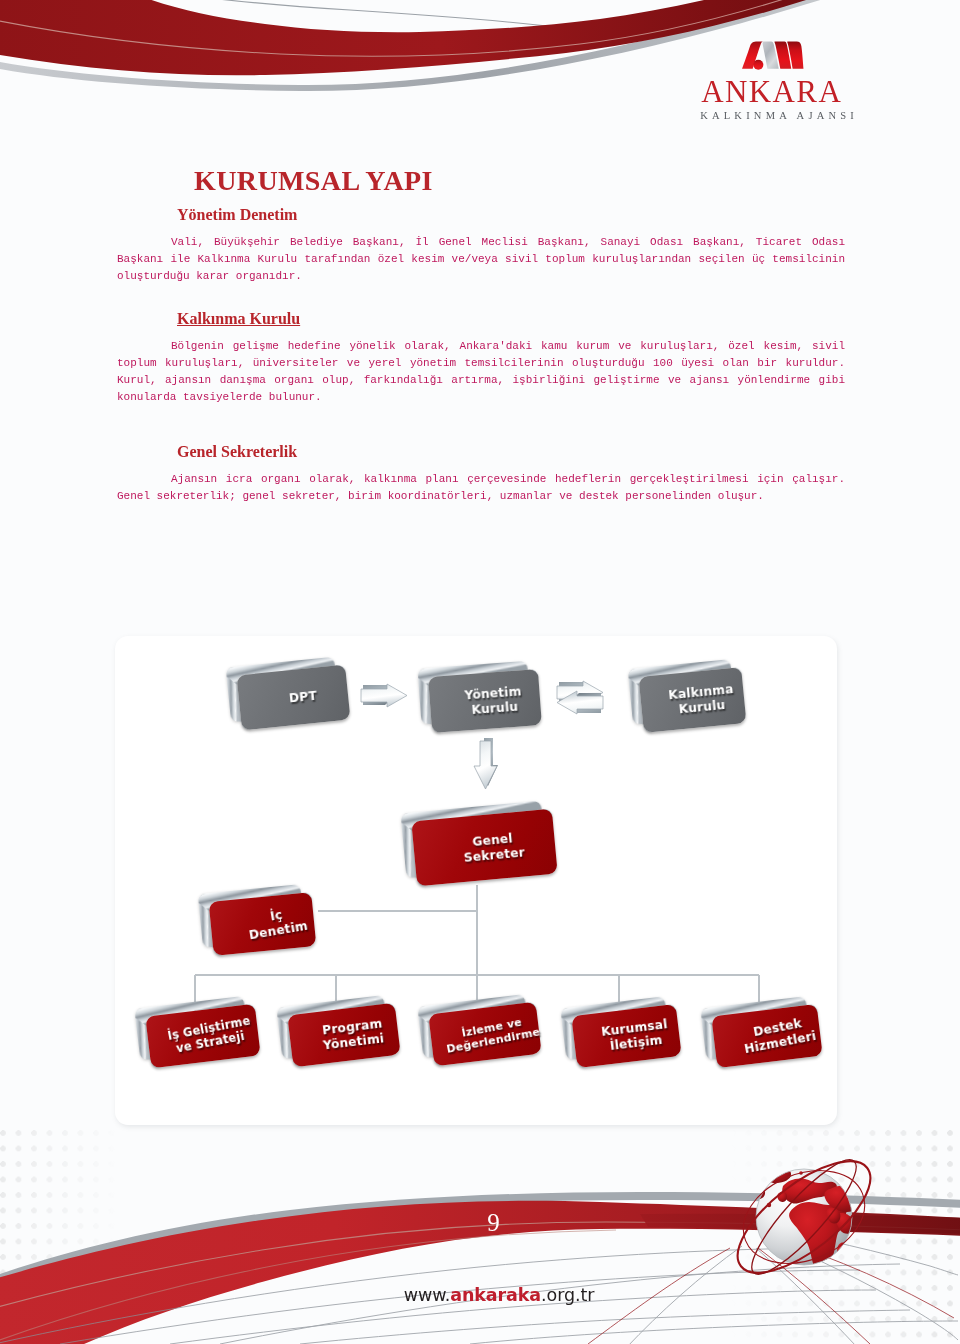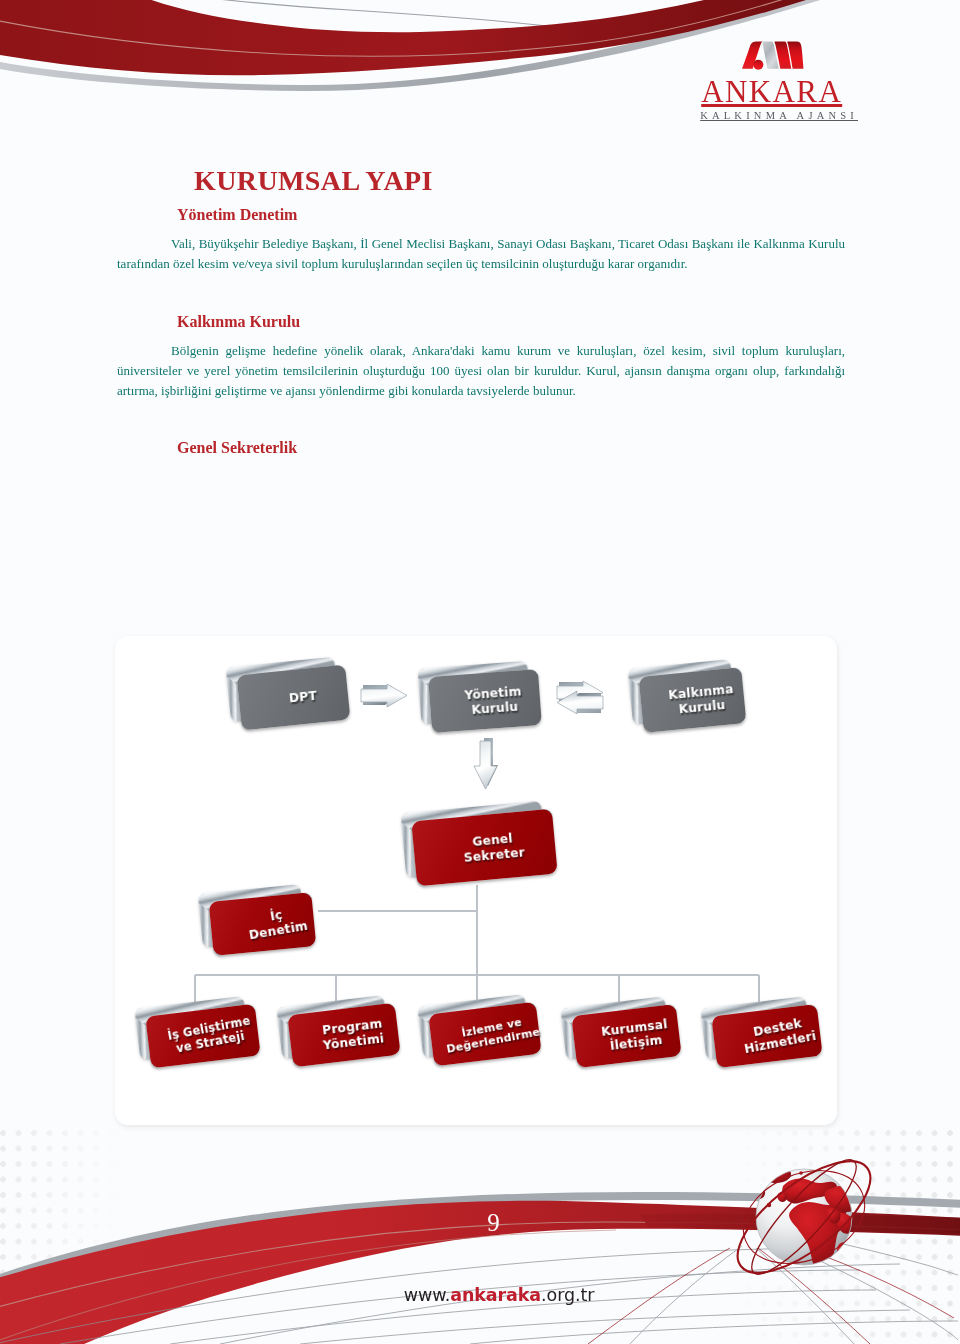--- a/index.html
+++ b/index.html
@@ -5,21 +5,21 @@
   * { box-sizing: border-box; }
   html, body { margin:0; padding:0; }
   body {
     width:960px; height:1344px; overflow:hidden; position:relative;
     background:#fbfcfd;
     font-family:"Liberation Serif", serif;
   }
   .page { position:absolute; inset:0; overflow:hidden; }
   .topdeco { position:absolute; left:0; top:0; }
   .logo { position:absolute; left:696px; top:40px; width:150px; }
-  .logoname, .logotag { white-space:nowrap;text-decoration:underline; }
+  .logoname, .logotag { white-space:nowrap; }
   .logomark { display:block; margin:0 auto 0 41px; }
   .logoname { font-family:"Liberation Serif", serif; font-size:31px; color:#c22026;
     letter-spacing:1.4px; text-align:center; margin-top:5px; line-height:1;
     text-indent:1.4px; -webkit-font-smoothing:antialiased; }
   .logotag { margin-top:1px; font-family:"Liberation Serif", serif; font-size:10.5px; color:#585c61;
     letter-spacing:4.2px; text-align:center; margin-top:4px; line-height:1;
     text-indent:4.2px; -webkit-font-smoothing:antialiased; }
 
 
   
@@ -79,24 +79,24 @@
   .u3 .face { font-size:11.0px; padding-left:14px; }
   .u1 .face { font-size:11.4px; padding-left:14px; }
   .u4 { left:459px; top:374px; width:105px; }
   .u5 { left:599px; top:374px; width:106px; }
   .pagetitle { position:absolute; left:178px; top:151px; margin:16px;
     font-family:"Liberation Serif", serif; font-weight:bold; font-size:28px;
     color:#b8252b; letter-spacing:0.4px; line-height:1; }
   .content { position:absolute; left:117px; top:205px; width:728px; }
   .sechead { margin:0 0 8px 60px; font-family:"Liberation Serif", serif;
     font-weight:bold; font-size:16px; color:#b8252b; line-height:1.3; }
-  .sh2 { margin-top:38px; }
+  .sh2 { margin-top:24px;text-decoration:underline; }
   .sh3 { margin-top:37px; }
-  .secbody { margin:0; font-family:Liberation Serif, serif; font-size:13px;
-    color:#0f766e; line-height:1.545; text-align:justify; text-indent:54px; }
+  .secbody { margin:0; font-family:Liberation Mono, monospace; font-size:11px;
+    color:#be185d; line-height:1.545; text-align:justify; text-indent:54px; }
 </style>
 </head>
 <body>
 
 <div class="page">
 
   <svg class="topdeco" width="960" height="140" viewBox="0 0 960 140">
     <defs>
       <linearGradient id="redband" x1="0" y1="0" x2="1" y2="0">
         <stop offset="0" stop-color="#8e1417"></stop>
@@ -158,20 +158,21 @@
   </div>
 
   <h1 class="pagetitle">KURUMSAL YAPI</h1>
 
   <div class="content">
     <h2 class="sechead">Yönetim Denetim</h2>
     <p class="secbody">Vali, Büyükşehir Belediye Başkanı, İl Genel Meclisi Başkanı, Sanayi Odası Başkanı, Ticaret Odası Başkanı ile Kalkınma Kurulu tarafından özel kesim ve/veya sivil toplum kuruluşlarından seçilen üç temsilcinin oluşturduğu karar organıdır.</p>
     <h2 class="sechead sh2">Kalkınma Kurulu</h2>
     <p class="secbody">Bölgenin gelişme hedefine yönelik olarak, Ankara'daki kamu kurum ve kuruluşları, özel kesim, sivil toplum kuruluşları, üniversiteler ve yerel yönetim temsilcilerinin oluşturduğu 100 üyesi olan bir kuruldur. Kurul, ajansın danışma organı olup, farkındalığı artırma, işbirliğini geliştirme ve ajansı yönlendirme gibi konularda tavsiyelerde bulunur.</p>
     <h2 class="sechead sh3">Genel Sekreterlik</h2>
+    <p class="secbody">Ajansın icra organı olarak, kalkınma planı çerçevesinde hedeflerin gerçekleştirilmesi için çalışır. Genel sekreterlik; genel sekreter, birim koordinatörleri, uzmanlar ve destek personelinden oluşur.</p>
   </div>
 
   <div class="orgcard">
     <svg width="0" height="0" style="position:absolute">
         <defs>
       <linearGradient id="gBevTop" x1="0" y1="0" x2="0" y2="1">
         <stop offset="0" stop-color="#fdfdfe"></stop>
             <stop offset="0.18" stop-color="#e8ecef"></stop>
         <stop offset="0.42" stop-color="#b4bcc2"></stop>
             <stop offset="0.62" stop-color="#7d868e"></stop>

